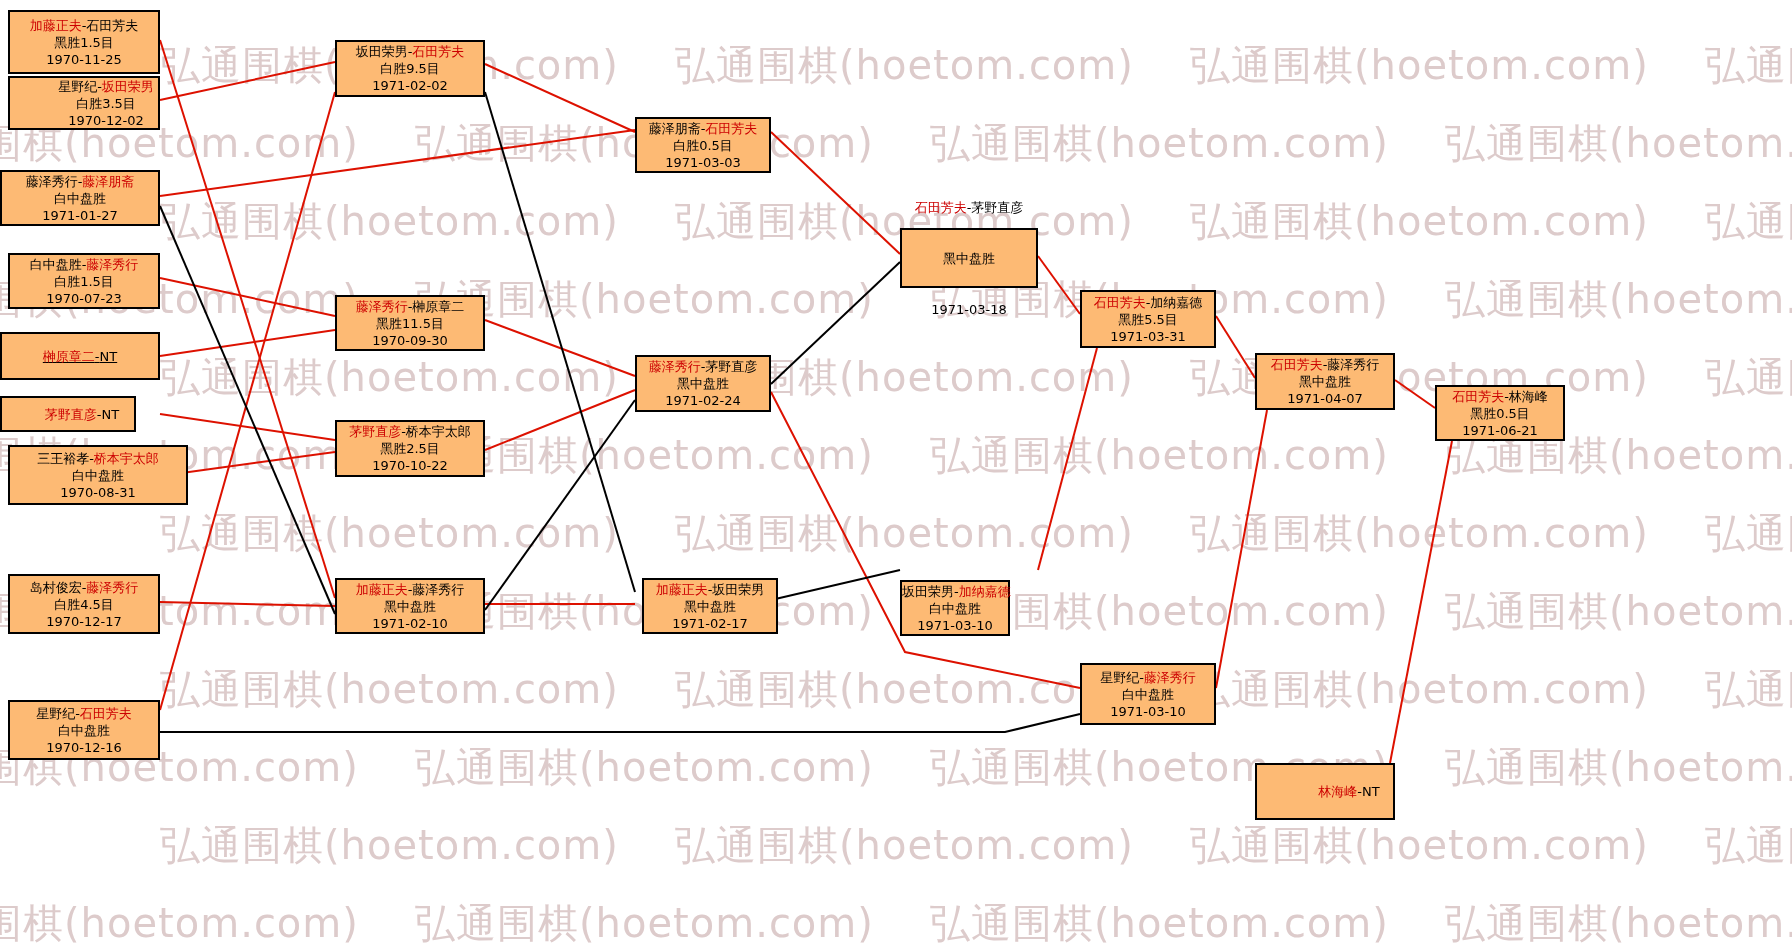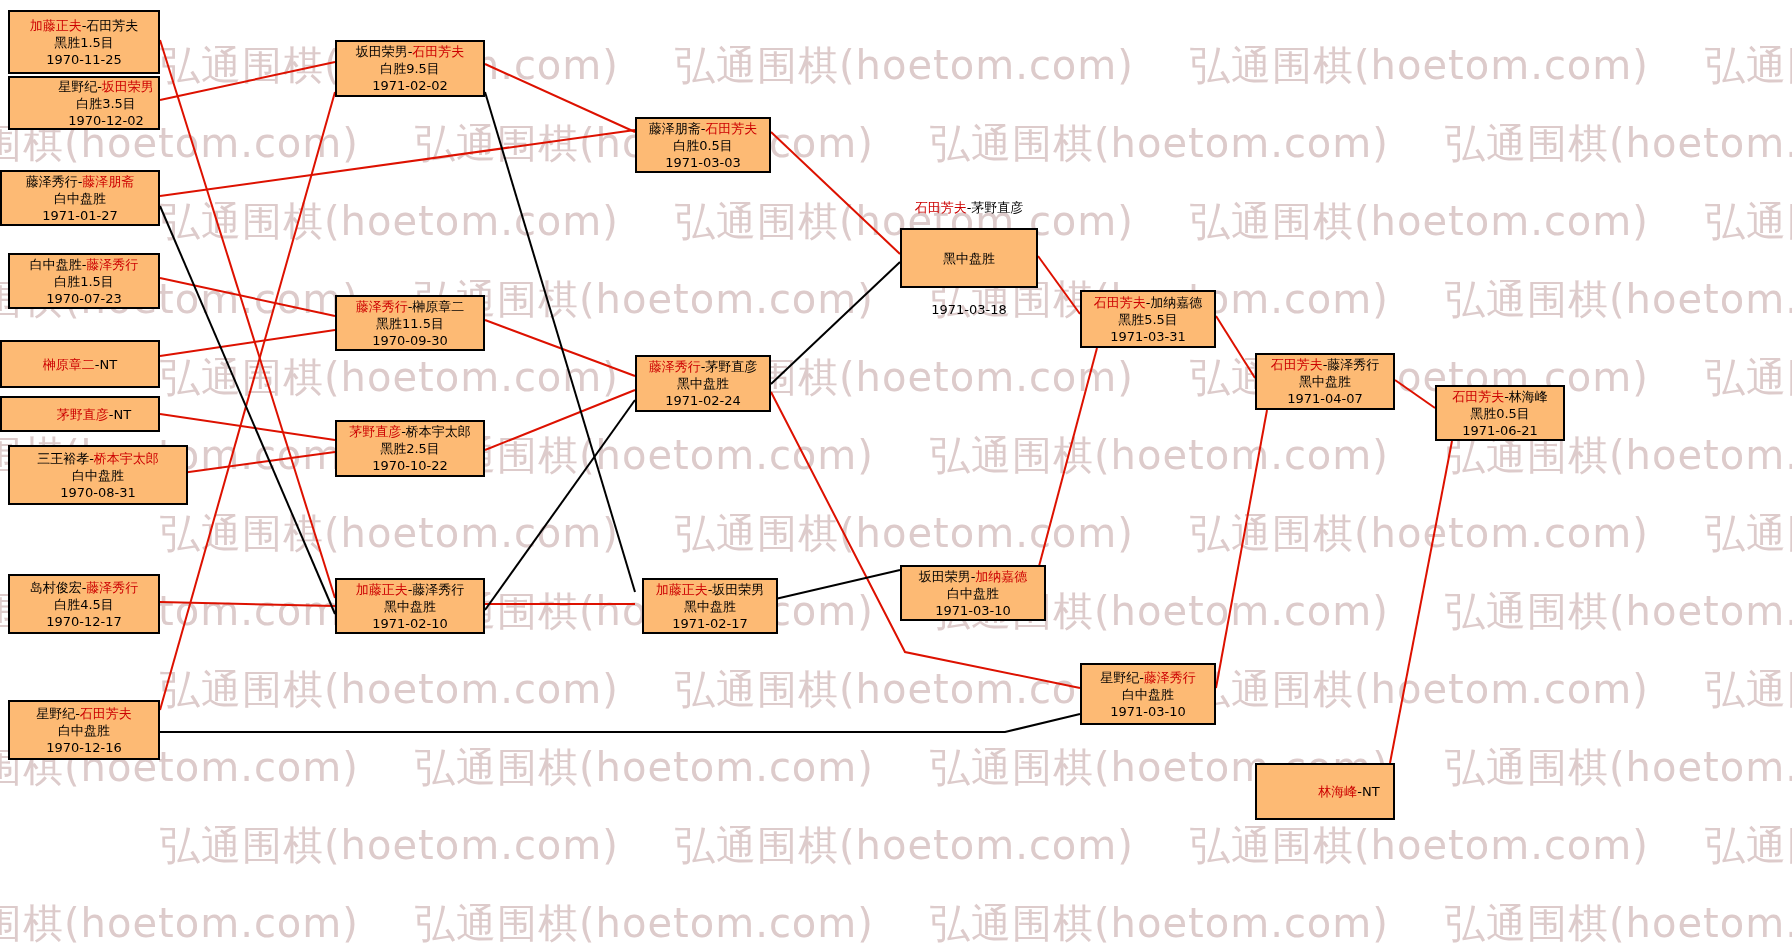--- a/index.html
+++ b/index.html
@@ -135,24 +135,24 @@
       <div class="match" style="left: 0px; top: 170px; width: 160px; height: 56px;">
         <div class="names"><span>藤泽秀行</span><span>-</span><span class="winner">藤泽朋斋</span></div>
         <div>白中盘胜</div>
         <div>1971-01-27</div>
       </div>
       <div class="match" style="left: 8px; top: 253px; width: 152px; height: 56px;">
         <div class="names"><span>白中盘胜</span><span>-</span><span class="winner">藤泽秀行</span></div>
         <div>白胜1.5目</div>
         <div>1970-07-23</div>
       </div>
-      <div class="match" style="left: 0px; top: 340px; width: 160px; height: 48px;">
+      <div class="match" style="left: 0px; top: 332px; width: 160px; height: 48px; text-decoration: underline;">
         <div class="names"><span class="winner">榊原章二</span><span>-</span><span>NT</span></div>
       </div>
-      <div class="match" style="left: 0px; top: 396px; width: 160px; height: 36px; padding-left: 28px;">
+      <div class="match" style="left: 0px; top: 396px; width: 136px; height: 36px; padding-left: 28px;">
         <div class="names"><span class="winner">茅野直彦</span><span>-</span><span>NT</span></div>
       </div>
       <div class="match" style="left: 8px; top: 445px; width: 180px; height: 60px;">
         <div class="names"><span>三王裕孝</span><span>-</span><span class="winner">桥本宇太郎</span></div>
         <div>白中盘胜</div>
         <div>1970-08-31</div>
       </div>
       <div class="match" style="left: 8px; top: 574px; width: 152px; height: 60px;">
         <div class="names"><span>岛村俊宏</span><span>-</span><span class="winner">藤泽秀行</span></div>
         <div>白胜4.5目</div>
@@ -196,21 +196,21 @@
       <div class="match" style="left: 635px; top: 578px; width: 136px; height: 56px; margin-left: 7px;">
         <div class="names"><span class="winner">加藤正夫</span><span>-</span><span>坂田荣男</span></div>
         <div>黑中盘胜</div>
         <div>1971-02-17</div>
       </div>
       <div class="match" style="left: 900px; top: 228px; width: 138px; height: 60px; gap: 34px;">
         <div class="names"><span class="winner">石田芳夫</span><span>-</span><span>茅野直彦</span></div>
         <div>黑中盘胜</div>
         <div>1971-03-18</div>
       </div>
-      <div class="match" style="left: 900px; top: 565px; width: 146px; height: 56px;">
+      <div class="match" style="left: 900px; top: 580px; width: 110px; height: 56px;">
         <div class="names"><span>坂田荣男</span><span>-</span><span class="winner">加纳嘉德</span></div>
         <div>白中盘胜</div>
         <div>1971-03-10</div>
       </div>
       <div class="match" style="left: 1080px; top: 290px; width: 136px; height: 58px;">
         <div class="names"><span class="winner">石田芳夫</span><span>-</span><span>加纳嘉德</span></div>
         <div>黑胜5.5目</div>
         <div>1971-03-31</div>
       </div>
       <div class="match" style="left: 1080px; top: 663px; width: 136px; height: 62px;">

